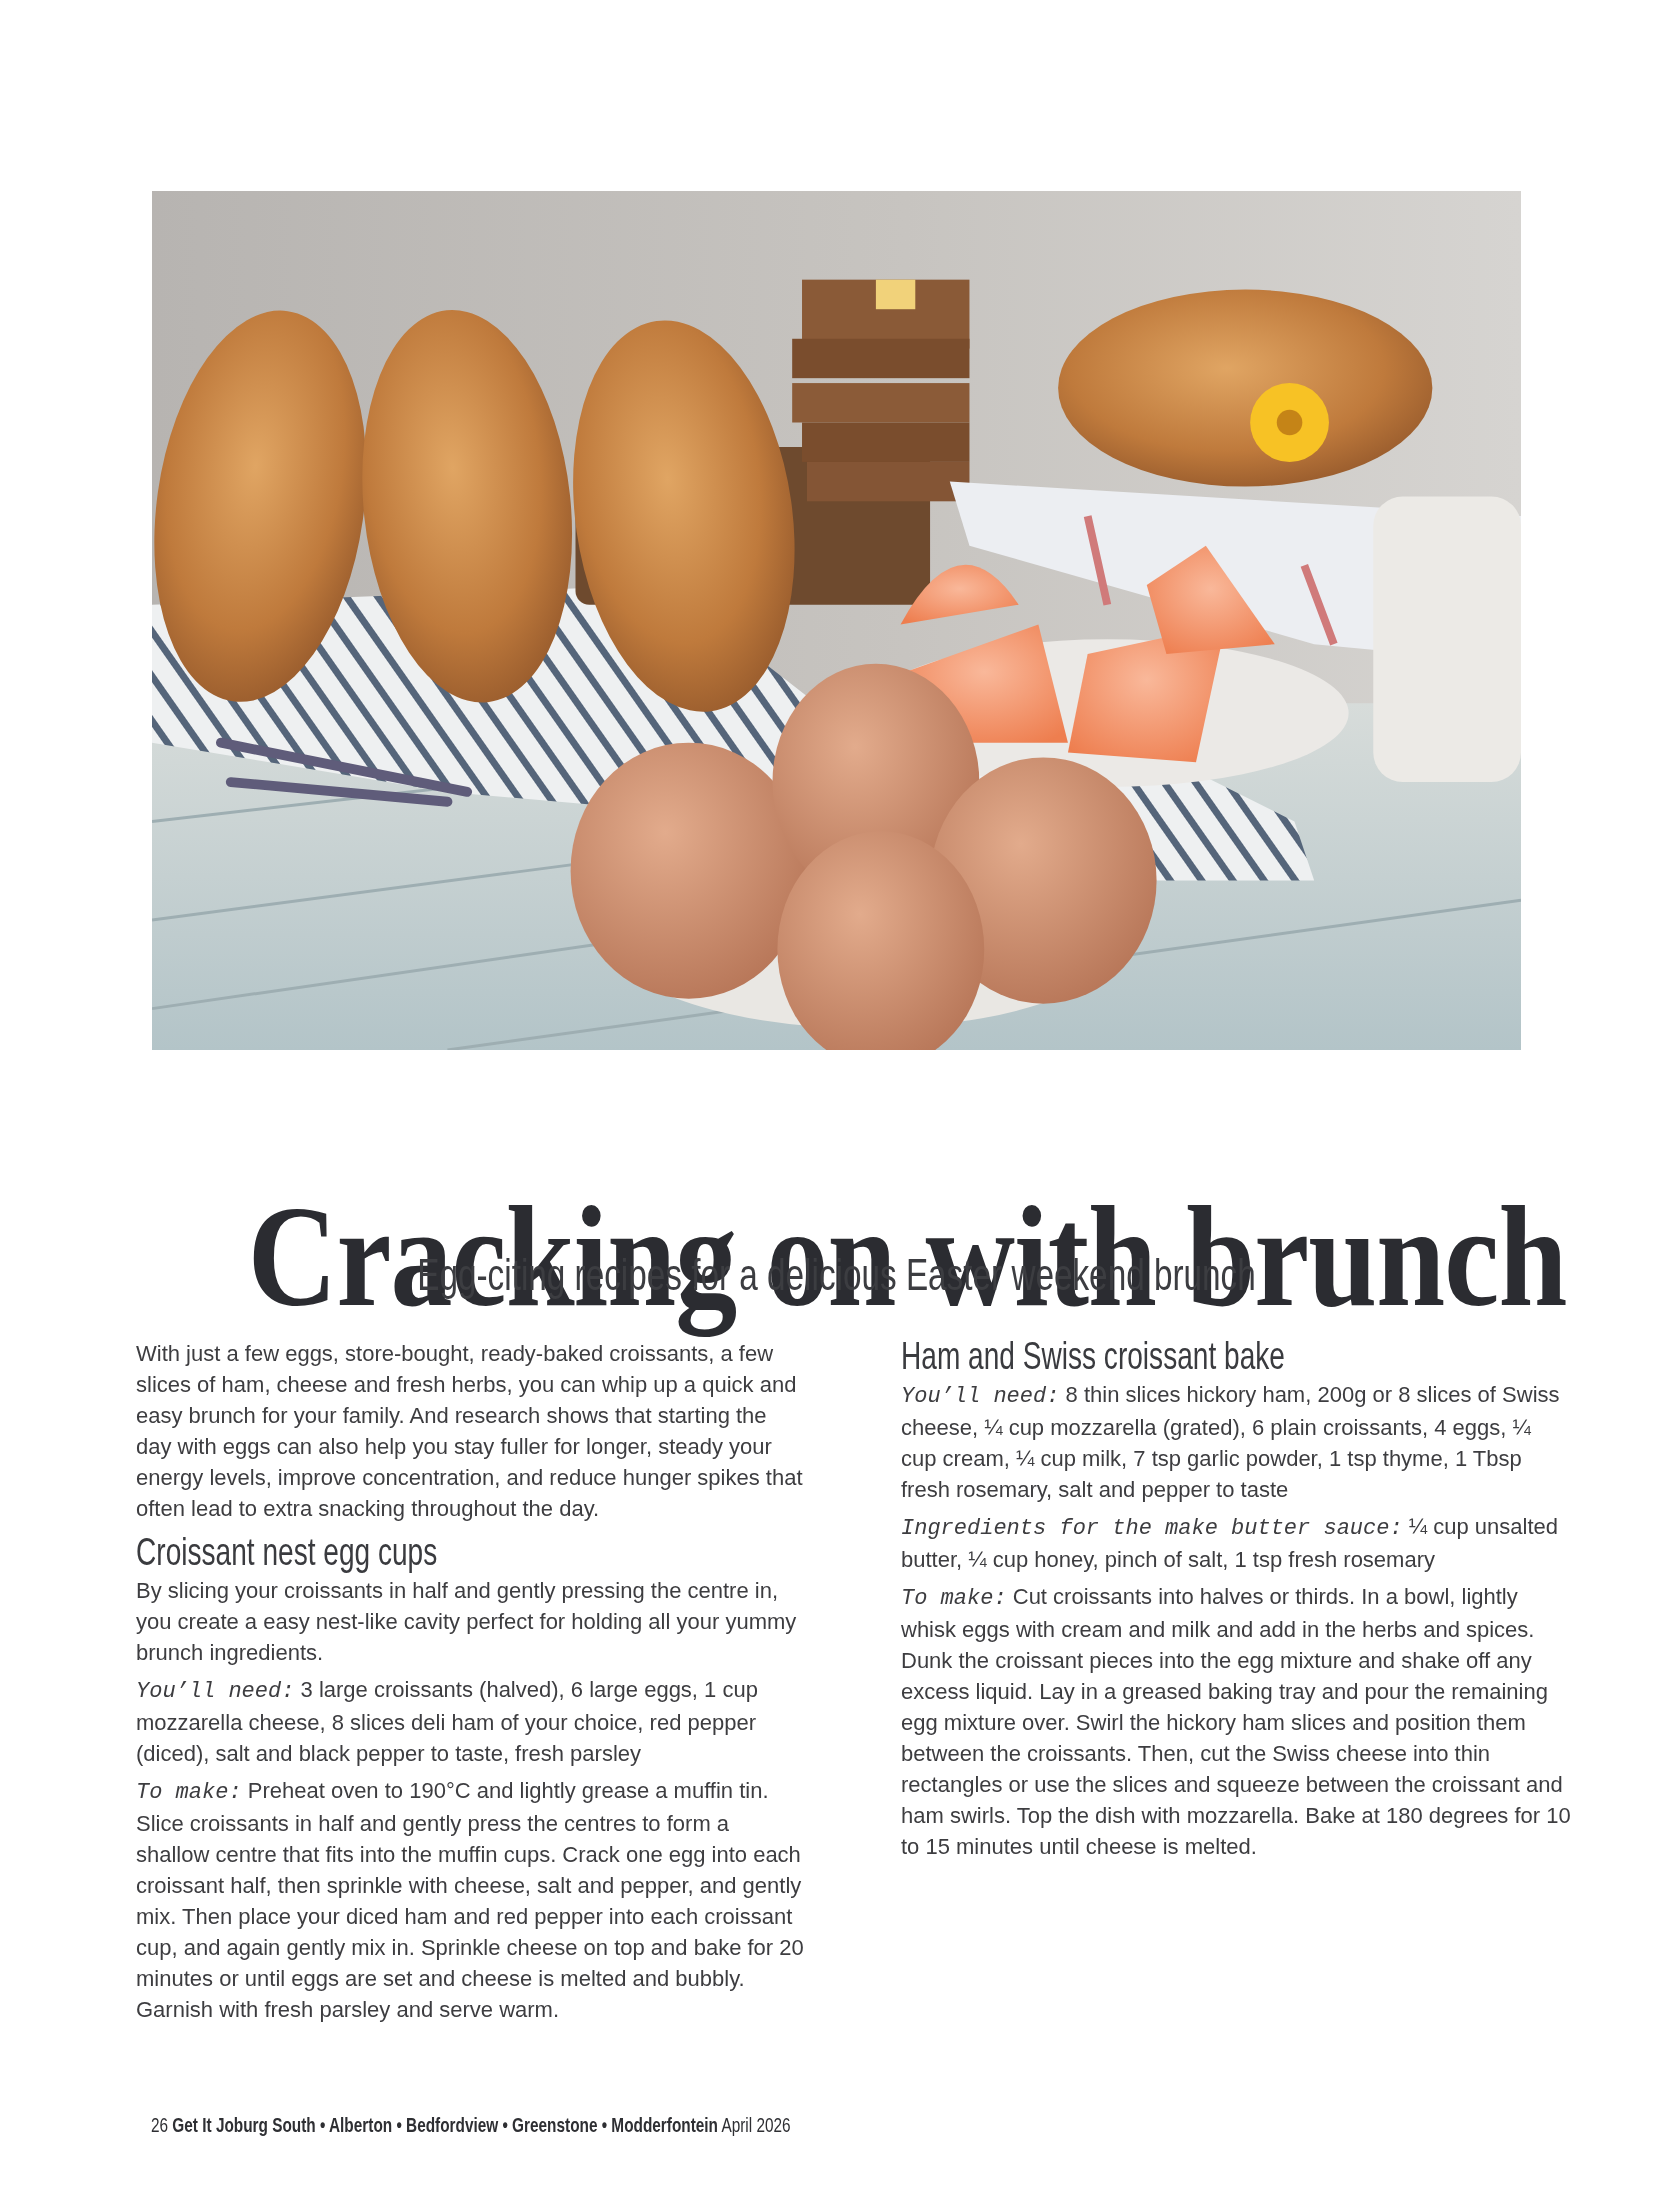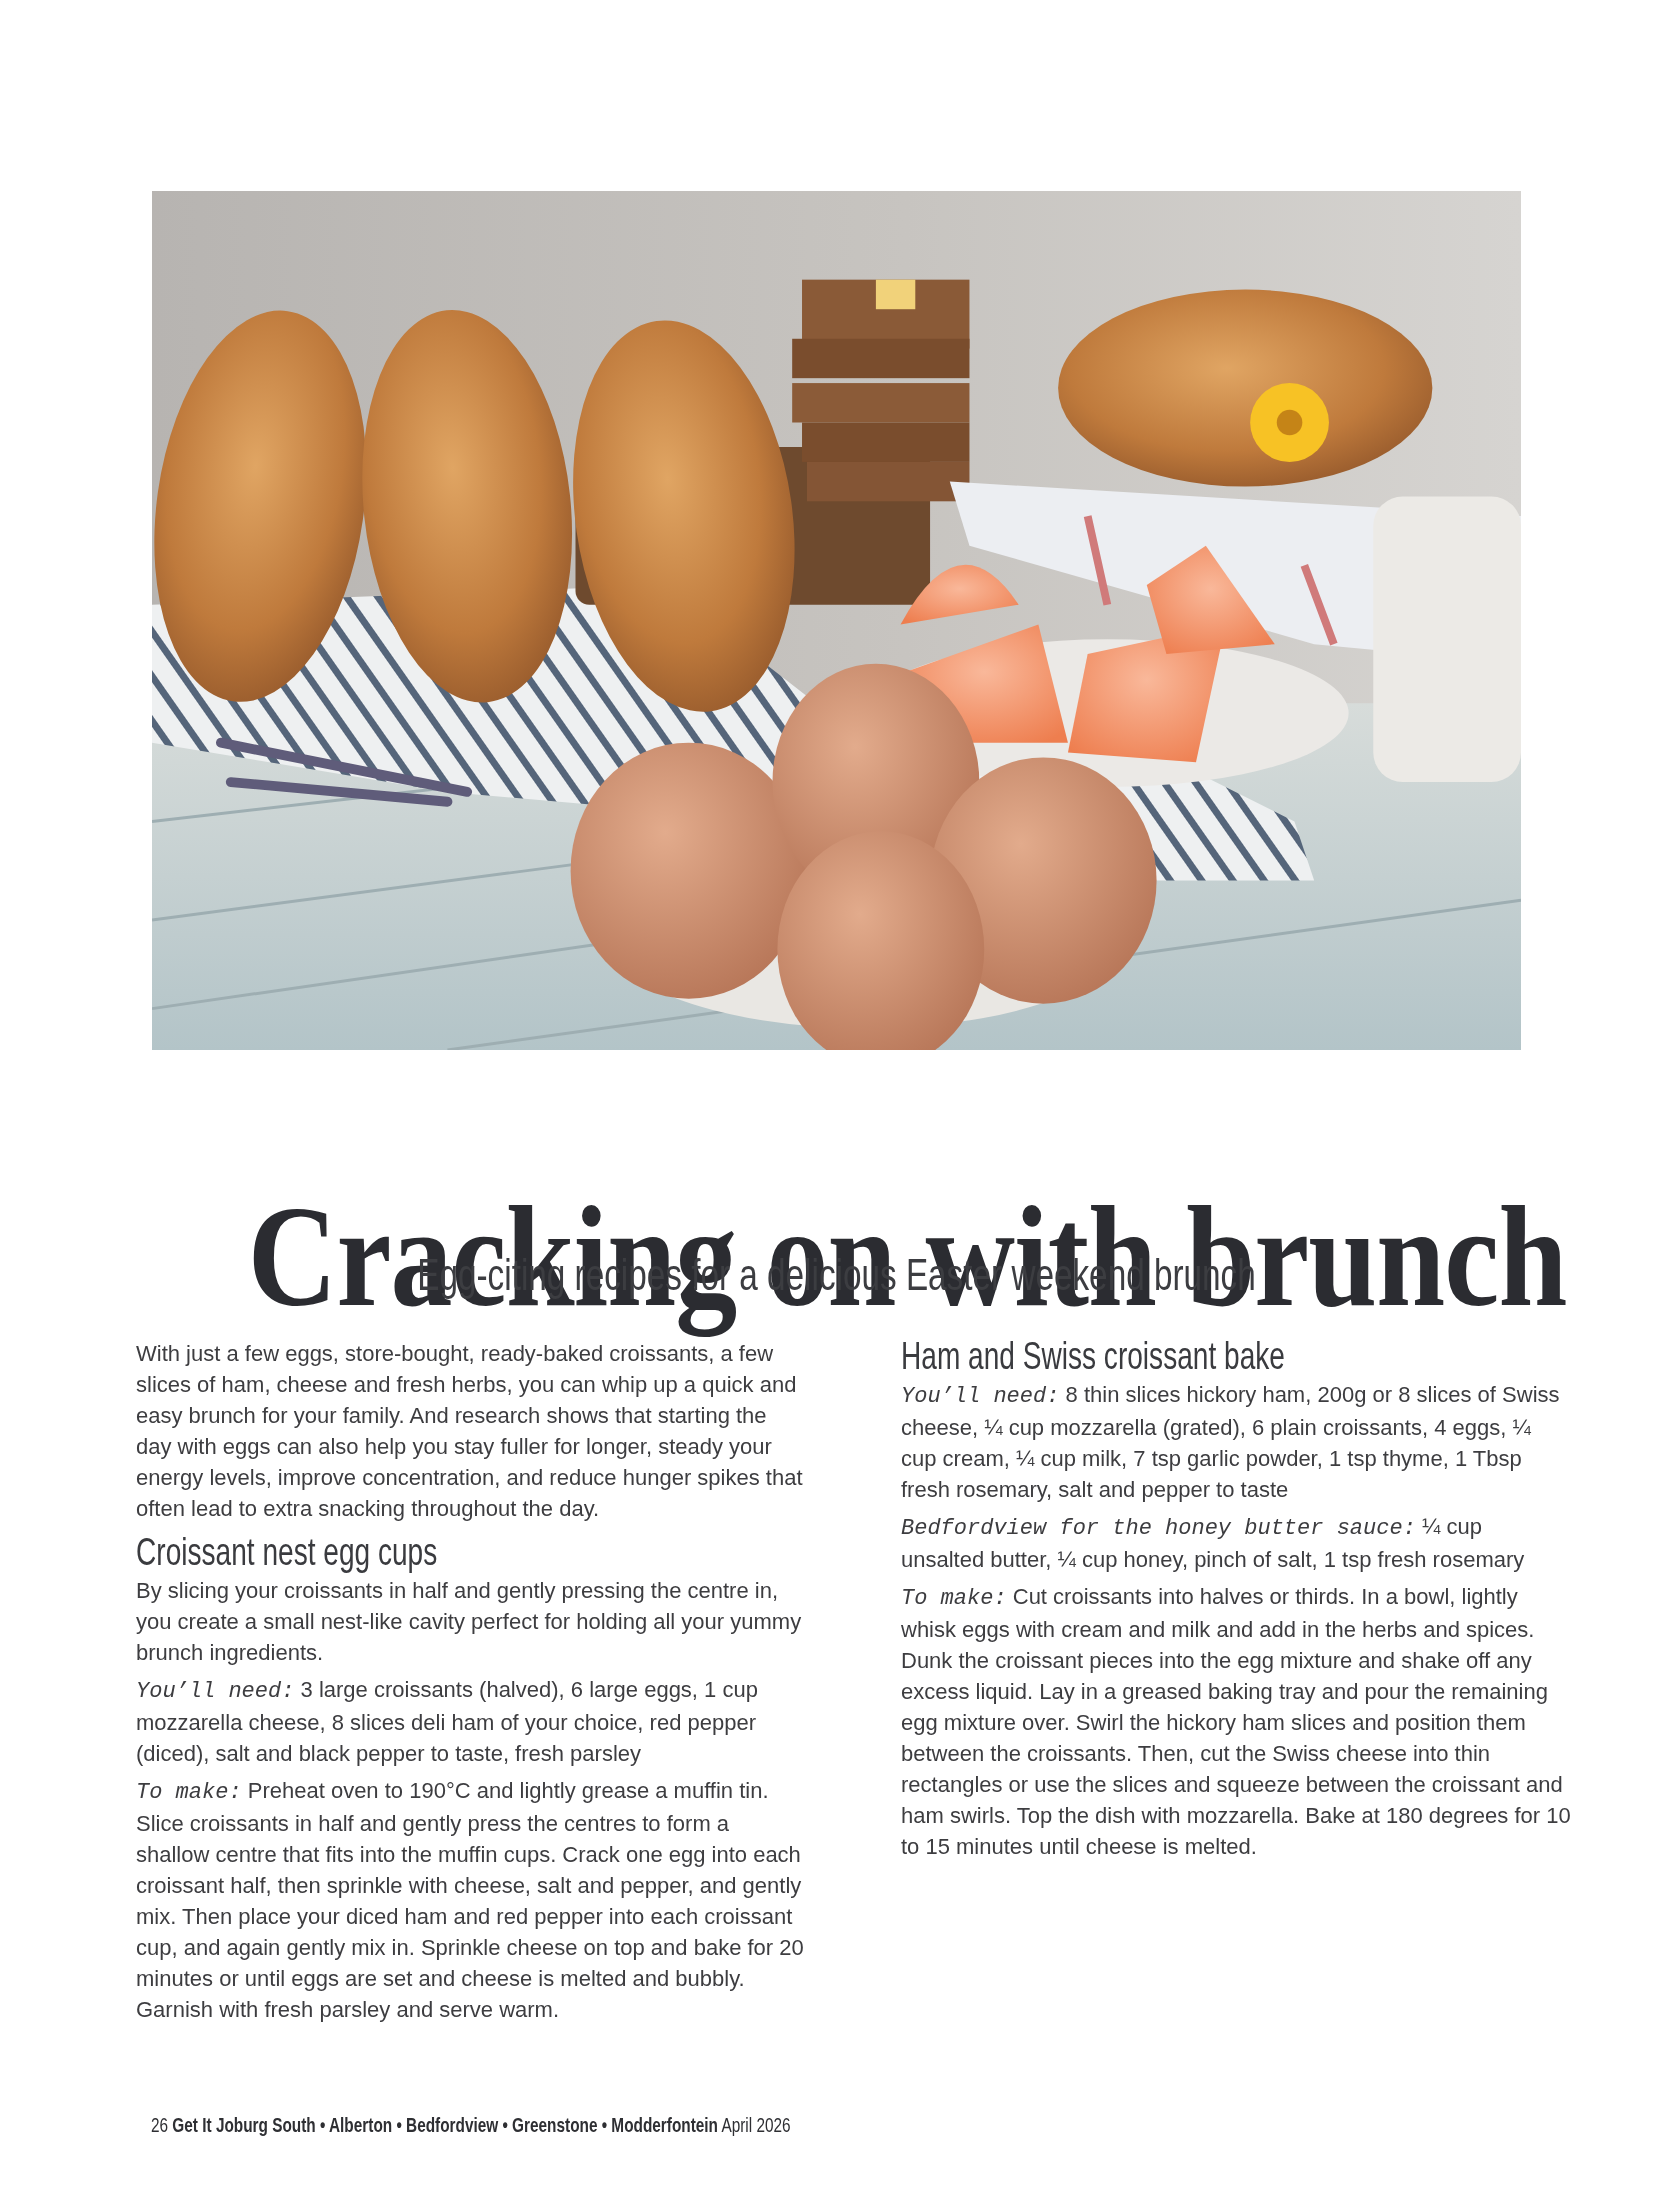--- a/index.html
+++ b/index.html
@@ -106,29 +106,29 @@
     <ellipse cx="740" cy="770" rx="105" ry="120" fill="url(#egg)"></ellipse>
   </svg>
 </div>
 
 <h1 class="title">Cracking on with brunch</h1>
 <div class="subtitle">Egg-citing recipes for a delicious Easter weekend brunch</div>
 
 <div class="col left">
   <p>With just a few eggs, store-bought, ready-baked croissants, a few slices of ham, cheese and fresh herbs, you can whip up a quick and easy brunch for your family. And research shows that starting the day with eggs can also help you stay fuller for longer, steady your energy levels, improve concentration, and reduce hunger spikes that often lead to extra snacking throughout the day.</p>
   <h2>Croissant nest egg cups</h2>
-  <p>By slicing your croissants in half and gently pressing the centre in, you create a small nest-like cavity perfect for holding all your yummy brunch ingredients.</p>
+  <p>By slicing your croissants in half and gently pressing the centre in, you create a easy nest-like cavity perfect for holding all your yummy brunch ingredients.</p>
   <p><span class="em">You’ll need:</span><span> 3 large croissants (halved), 6 large eggs, 1 cup mozzarella cheese, 8 slices deli ham of your choice, red pepper (diced), salt and black pepper to taste, fresh parsley</span></p>
   <p><span class="em">To make:</span><span> Preheat oven to 190°C and lightly grease a muffin tin. Slice croissants in half and gently press the centres to form a shallow centre that fits into the muffin cups. Crack one egg into each croissant half, then sprinkle with cheese, salt and pepper, and gently mix. Then place your diced ham and red pepper into each croissant cup, and again gently mix in. Sprinkle cheese on top and bake for 20 minutes or until eggs are set and cheese is melted and bubbly. Garnish with fresh parsley and serve warm.</span></p>
 </div>
 
 <div class="col right">
   <h2>Ham and Swiss croissant bake</h2>
   <p><span class="em">You’ll need:</span><span> 8 thin slices hickory ham, 200g or 8 slices of Swiss cheese, ¼ cup mozzarella (grated), 6 plain croissants, 4 eggs, ¼ cup cream, ¼ cup milk, 7 tsp garlic powder, 1 tsp thyme, 1 Tbsp fresh rosemary, salt and pepper to taste</span></p>
-  <p><span class="em">Bedfordview for the honey butter sauce:</span><span> ¼ cup unsalted butter, ¼ cup honey, pinch of salt, 1 tsp fresh rosemary</span></p>
+  <p><span class="em">Ingredients for the make butter sauce:</span><span> ¼ cup unsalted butter, ¼ cup honey, pinch of salt, 1 tsp fresh rosemary</span></p>
   <p><span class="em">To make:</span><span> Cut croissants into halves or thirds. In a bowl, lightly whisk eggs with cream and milk and add in the herbs and spices. Dunk the croissant pieces into the egg mixture and shake off any excess liquid. Lay in a greased baking tray and pour the remaining egg mixture over. Swirl the hickory ham slices and position them between the croissants. Then, cut the Swiss cheese into thin rectangles or use the slices and squeeze between the croissant and ham swirls. Top the dish with mozzarella. Bake at 180 degrees for 10 to 15 minutes until cheese is melted.</span></p>
 </div>
 
 <div class="footer">
   <span>26</span>
   <b>Get It Joburg South • Alberton • Bedfordview • Greenstone • Modderfontein</b>
   <span>April 2026</span>
 </div>
 
 

